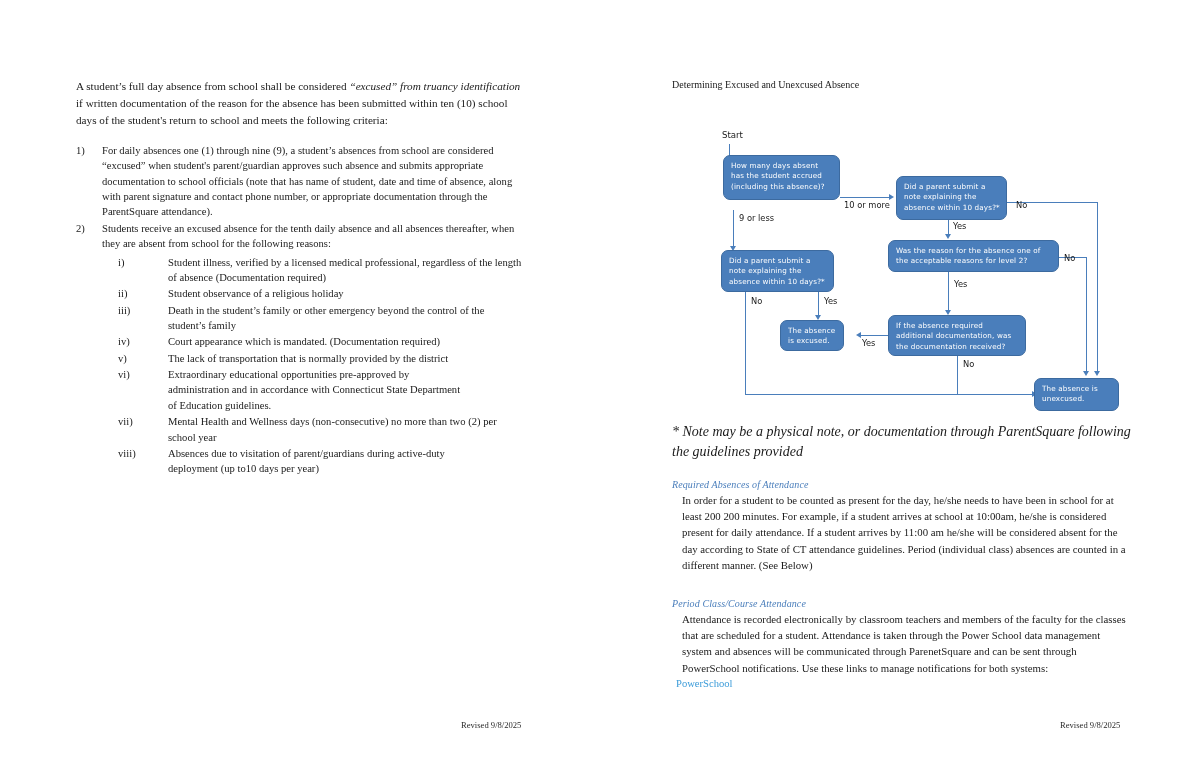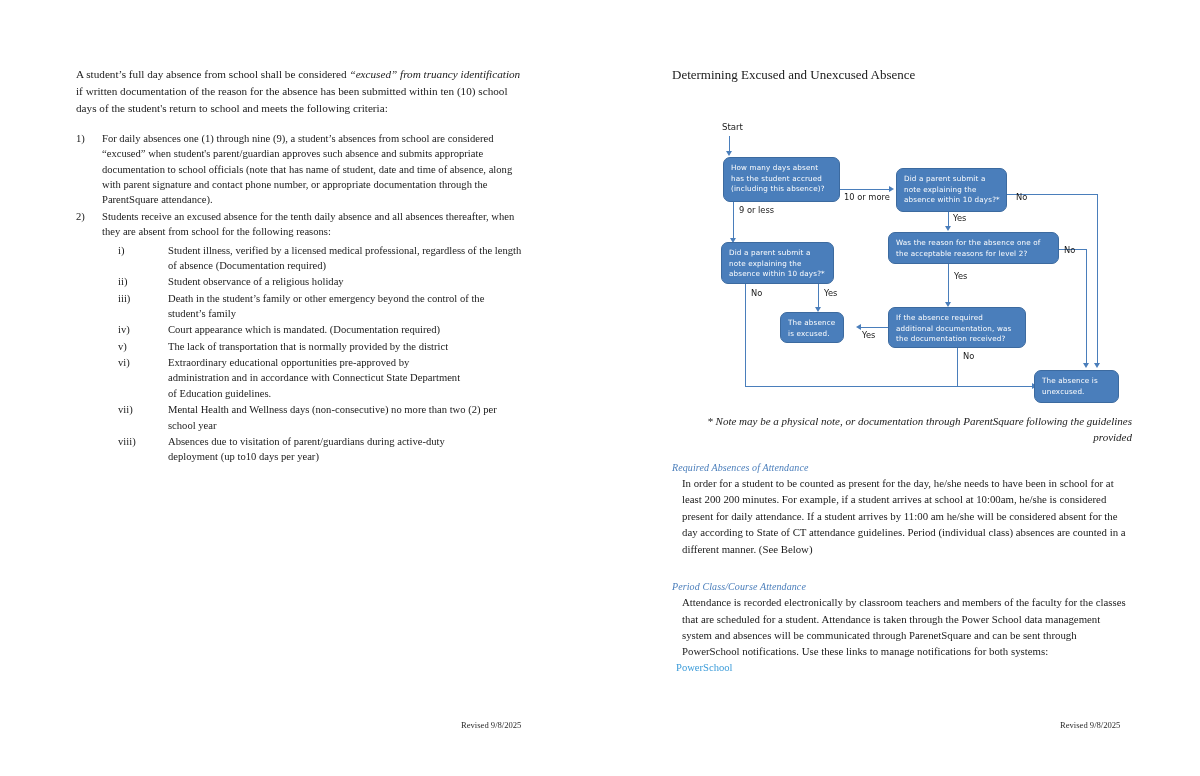--- a/index.html
+++ b/index.html
@@ -15,20 +15,21 @@
     overflow: hidden;
     font-family: "Liberation Serif", serif;
     color: #1a1a1a;
     -webkit-font-smoothing: antialiased;
   }
 
   
   .page {
     position: absolute;
     inset: 0;
+    margin-top: 12px;
   }
   .col-left {
     position: absolute;
     left: 76px;
     top: 66px;
     width: 448px;
   }
   .col-right {
     position: absolute;
     left: 672px;
@@ -89,21 +90,21 @@
     width: 46px;
     text-align: left;
   }
   ol.roman-list > li > .txt {
     display: block;
     font-family: Liberation Serif, serif;
   }
 
   
   .r-title {
-    font-size: 13px;
+    font-size: 10px;
     line-height: 1.4;
     margin: 0 0 24px 0;
   }
 
   
   .flow {
     position: relative;
     width: 460px;
     height: 300px;
     margin: 0 0 6px 0;
@@ -149,25 +150,24 @@
     border-left: 5px solid #4a7ebb;
   }
   .farrow.left {
     border-top: 3px solid transparent;
     border-bottom: 3px solid transparent;
     border-right: 5px solid #4a7ebb;
   }
 
   
   .note-star {
-    font-size: 11px;
+    font-size: 14px;
     line-height: 1.45;
     font-style: italic;
     margin: 0 0 16px 0;
-    text-align: right;
   }
   .sec-head {
     font-size: 10px;
     font-style: italic;
     color: #4a7ebb;
     margin: 0 0 2px 0;
     letter-spacing: 0.1px;
   }
   .sec-body {
     font-size: 10.8px;
@@ -253,21 +253,21 @@
   <div class="col-right">
 
     <p class="r-title">Determining Excused and Unexcused Absence</p>
 
     <div class="flow">
 
       <div class="flabel" style="left:50px; top:14px; font-size:8.6px;">Start</div>
       <div class="fline v" style="left:57px; top:28px; height:16px;"></div>
       <div class="farrow down" style="left:54px; top:43px;"></div>
 
-      <div class="fbox" style="left:51px; top:49px; width:117px; height:45px;">How many days absent has the student accrued (including this absence)?</div>
+      <div class="fbox" style="left:51px; top:39px; width:117px; height:45px;">How many days absent has the student accrued (including this absence)?</div>
 
       <div class="fline h" style="left:168px; top:81px; width:50px;"></div>
       <div class="farrow right" style="left:217px; top:78px;"></div>
       <div class="flabel" style="left:172px; top:84px;">10 or more</div>
 
       <div class="fbox" style="left:224px; top:60px; width:111px; height:44px;">Did a parent submit a note explaining the absence within 10 days?*</div>
 
       <div class="fline h" style="left:335px; top:86px; width:90px;"></div>
       <div class="fline v" style="left:425px; top:86px; height:171px;"></div>
       <div class="farrow down" style="left:422px; top:255px;"></div>

